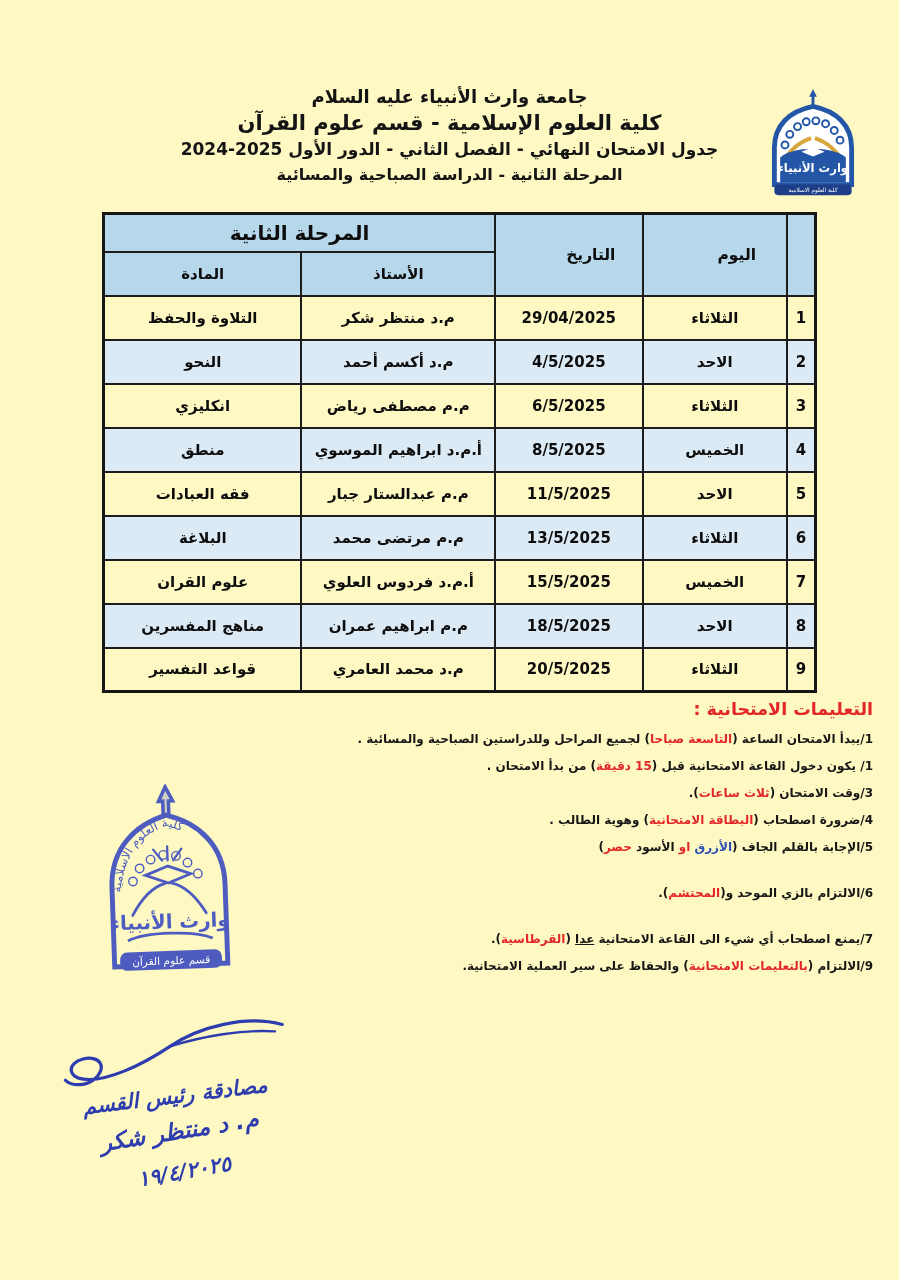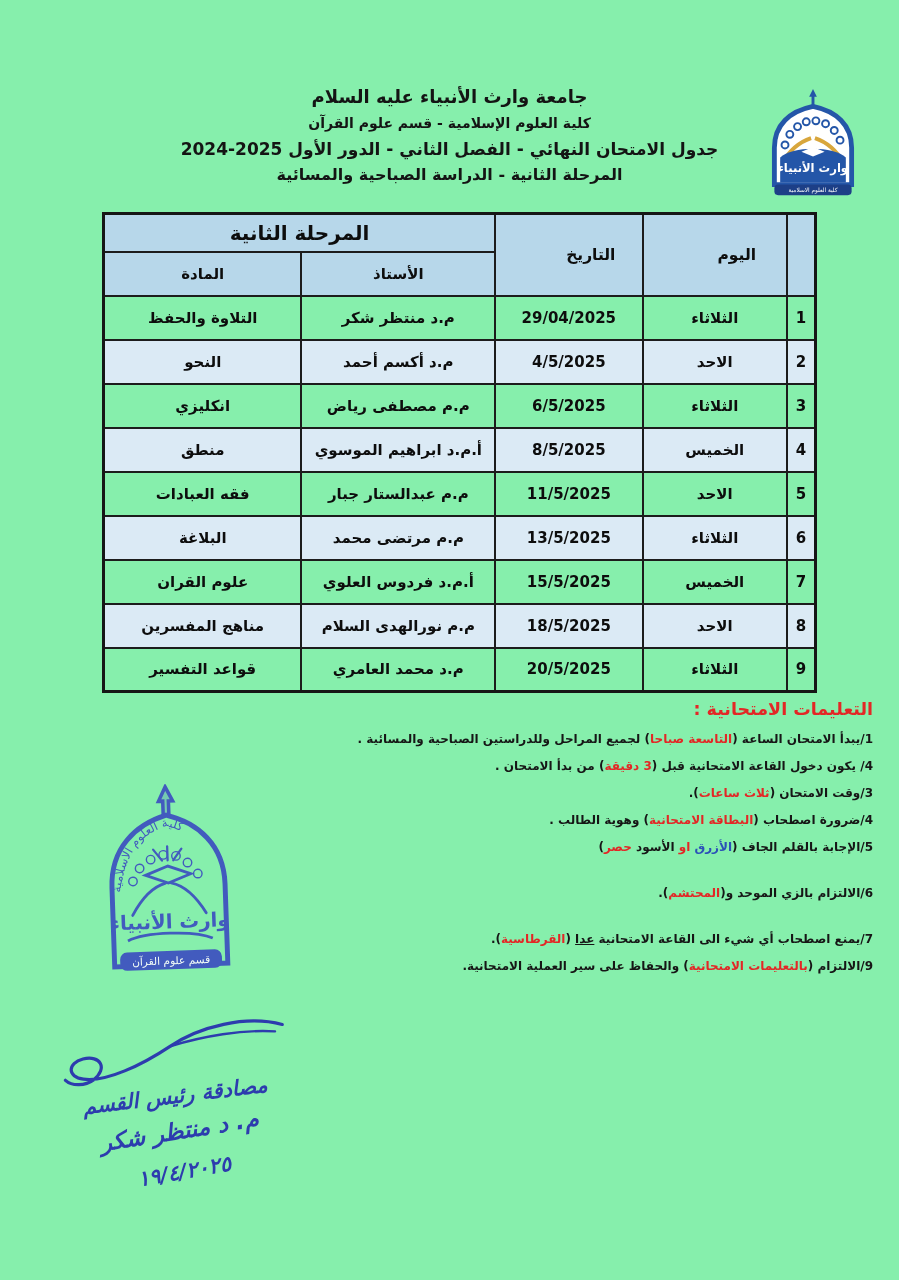--- a/index.html
+++ b/index.html
@@ -1,29 +1,29 @@
 <!DOCTYPE html>
 <html lang="ar"><head>
 <meta charset="utf-8">
 <style>
   * { margin:0; padding:0; box-sizing:border-box; }
   body { background:#e8e8e8; font-family:"DejaVu Sans", sans-serif; }
   .page {
     position:relative; width:899px; height:1280px; margin:0 auto;
-    background:#86efac; overflow:hidden; color:#111;
+    background:#fef9c3; overflow:hidden; color:#111;
   }
 
   
   .doc-header {
     position:absolute; top:84px; left:0; width:100%;
     text-align:center; direction:rtl; font-weight:bold; color:#141414;
   }
   .doc-header div { line-height:26px; }
   .h-l1 { font-size:18px; }
-  .h-l2 { font-size:14px; }
+  .h-l2 { font-size:21px; }
   .h-l3 { font-size:17px; }
   .h-l4 { font-size:16px; }
 
   .logo { position:absolute; top:88px; right:18px; width:136px; height:112px; }
 
   
   table.exam {
     position:absolute; top:212px; left:102px; width:715px;
     border-collapse:collapse; table-layout:fixed;
     border:3px solid #161616; direction:rtl;
@@ -170,38 +170,38 @@
           <td>7</td>
           <td>الخميس</td>
           <td>15/5/2025</td>
           <td>أ.م.د فردوس العلوي</td>
           <td>علوم القران</td>
         </tr>
         <tr>
           <td>8</td>
           <td>الاحد</td>
           <td>18/5/2025</td>
-          <td>م.م نورالهدى السلام</td>
+          <td>م.م ابراهيم عمران</td>
           <td>مناهج المفسرين</td>
         </tr>
         <tr>
           <td>9</td>
           <td>الثلاثاء</td>
           <td>20/5/2025</td>
           <td>م.د محمد العامري</td>
           <td>قواعد التفسير</td>
         </tr>
       </tbody>
   </table>
 
   <section class="instructions">
     <h2 class="ins-title">التعليمات الامتحانية :</h2>
     <div id="ins-list">
         <div class="ins-line"><span>1/يبدأ الامتحان الساعة (</span><span class="r">التاسعة صباحا</span><span>) لجميع المراحل وللدراستين الصباحية والمسائية .</span></div>
-        <div class="ins-line"><span>4/ يكون دخول القاعة الامتحانية قبل (</span><span class="r">3 دقيقة</span><span>) من بدأ الامتحان .</span></div>
+        <div class="ins-line"><span>1/ يكون دخول القاعة الامتحانية قبل (</span><span class="r">15 دقيقة</span><span>) من بدأ الامتحان .</span></div>
         <div class="ins-line"><span>3/وقت الامتحان (</span><span class="r">ثلاث ساعات</span><span>).</span></div>
         <div class="ins-line"><span>4/ضرورة اصطحاب (</span><span class="r">البطاقة الامتحانية</span><span>) وهوية الطالب .</span></div>
         <div class="ins-line"><span>5/الإجابة بالقلم الجاف (</span><span class="b">الأزرق</span><span> </span><span class="r">او</span><span> الأسود </span><span class="r">حصر</span><span>)</span></div>
         <div class="ins-line gap"><span>6/الالتزام بالزي الموحد و(</span><span class="r">المحتشم</span><span>).</span></div>
         <div class="ins-line gap"><span>7/يمنع اصطحاب أي شيء الى القاعة الامتحانية </span><span class="u">عدا</span><span> (</span><span class="r">القرطاسية</span><span>).</span></div>
         <div class="ins-line"><span>9/الالتزام (</span><span class="r">بالتعليمات الامتحانية</span><span>) والحفاظ على سير العملية الامتحانية.</span></div>
       </div>
   </section>
 
   <div class="stamp">

